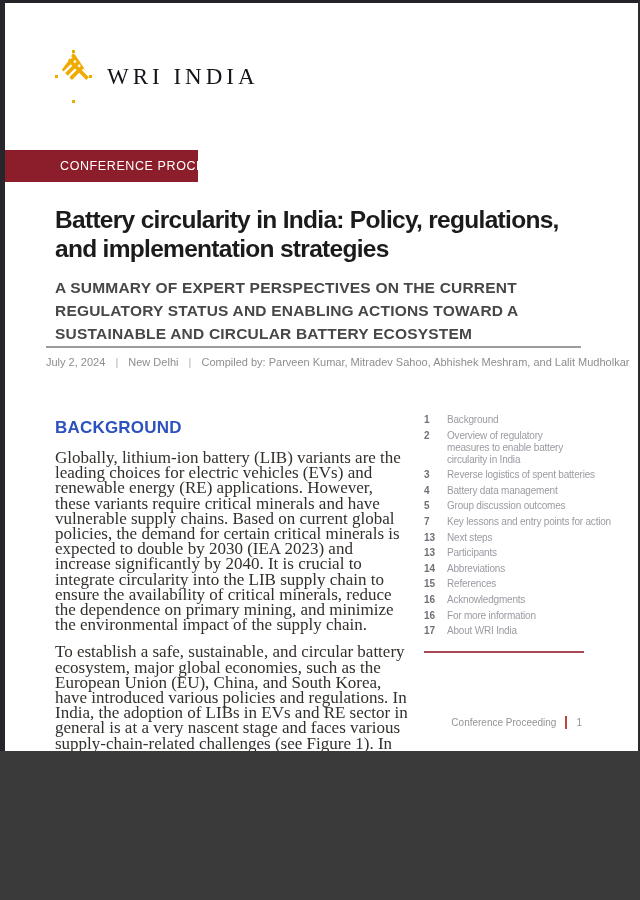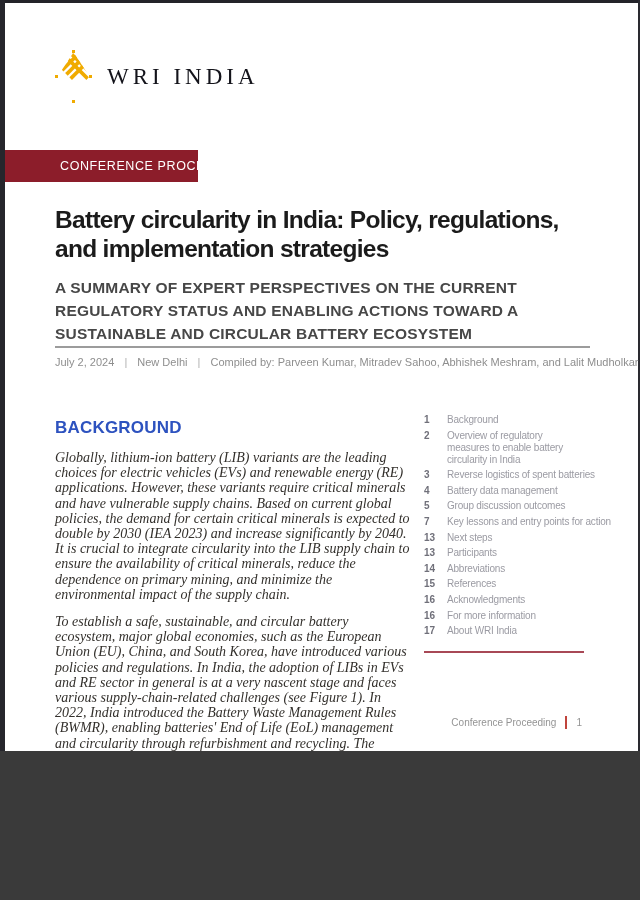--- a/index.html
+++ b/index.html
@@ -21,32 +21,32 @@
   .banner{position:absolute;top:150px;left:5px;width:193px;height:32px;background:#8C1D2A;
     display:flex;align-items:center;box-sizing:border-box;padding-left:55px;}
   .banner span{color:#ffffff;font-size:12.5px;letter-spacing:0.6px;white-space:nowrap;}
 
   
   .title-sec{position:absolute;top:206px;left:55px;width:535px;}
   .doc-title{font-size:24.5px;font-weight:bold;color:#1b1b1b;letter-spacing:-0.7px;line-height:1.17;margin:0;max-width:535px;}
   .doc-subtitle{margin:14px 0 0 0;font-size:15.5px;font-weight:bold;color:#474747;letter-spacing:0.2px;line-height:1.47;max-width:520px;}
 
   
-  .meta-sec{position:absolute;top:346px;left:55px;width:535px;}
+  .meta-sec{position:absolute;top:346px;left:46px;width:535px;}
   .meta-rule{height:2px;background:#9c9c9c;border:none;margin:0 0 8px 0;}
   .meta-line{font-size:11px;color:#8e8e8e;white-space:nowrap;}
   .meta-sep{color:#b0b0b0;margin:0 7px;}
 
   
   .columns{position:absolute;top:414px;left:55px;width:529px;display:flex;}
   .col-left{width:356px;}
   .col-right{width:160px;margin-left:13px;flex-shrink:0;}
 
   .bg-heading{margin:4px 0 12px 0;font-size:17px;font-weight:bold;color:#2d52bf;letter-spacing:0.2px;}
-  .body-copy p{margin:0 0 12px 0;font-family:"Liberation Serif",serif;font-size:14px;line-height:15.2px;color:#33302c;font-style:italic;}
+  .body-copy p{margin:0 0 12px 0;font-family:"Liberation Serif",serif;font-size:17px;line-height:15.2px;color:#33302c;}
 
   .toc-heading{margin:4px 0 10px 0;font-size:14.5px;font-weight:bold;color:#2d52bf;letter-spacing:0.2px;}
   .toc-row{display:flex;margin-bottom:3.6px;}
   .toc-num{width:23px;flex-shrink:0;font-size:10px;font-weight:bold;color:#70707a;line-height:12px;}
   .toc-label{font-size:10px;color:#9b9ba3;line-height:12px;letter-spacing:-0.2px;white-space:nowrap;}
   .toc-label.wrap{white-space:normal;max-width:170px;}
   .toc-rule{height:2px;background:#a84856;border:none;width:160px;margin:14px 0 12px 0;}
   .disclaimer{font-size:10px;font-style:italic;color:#9b9ba3;line-height:14px;width:162px;}
 
   

